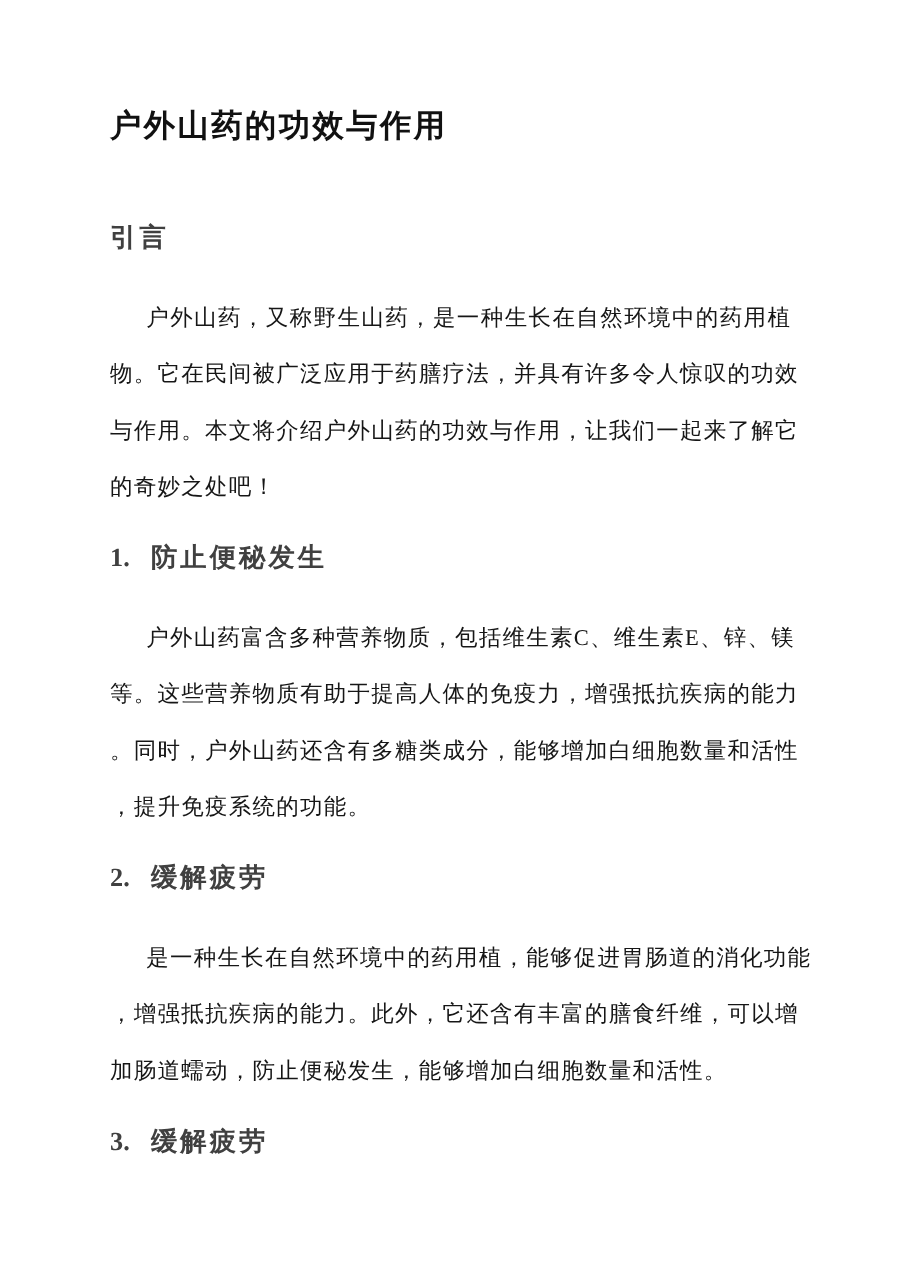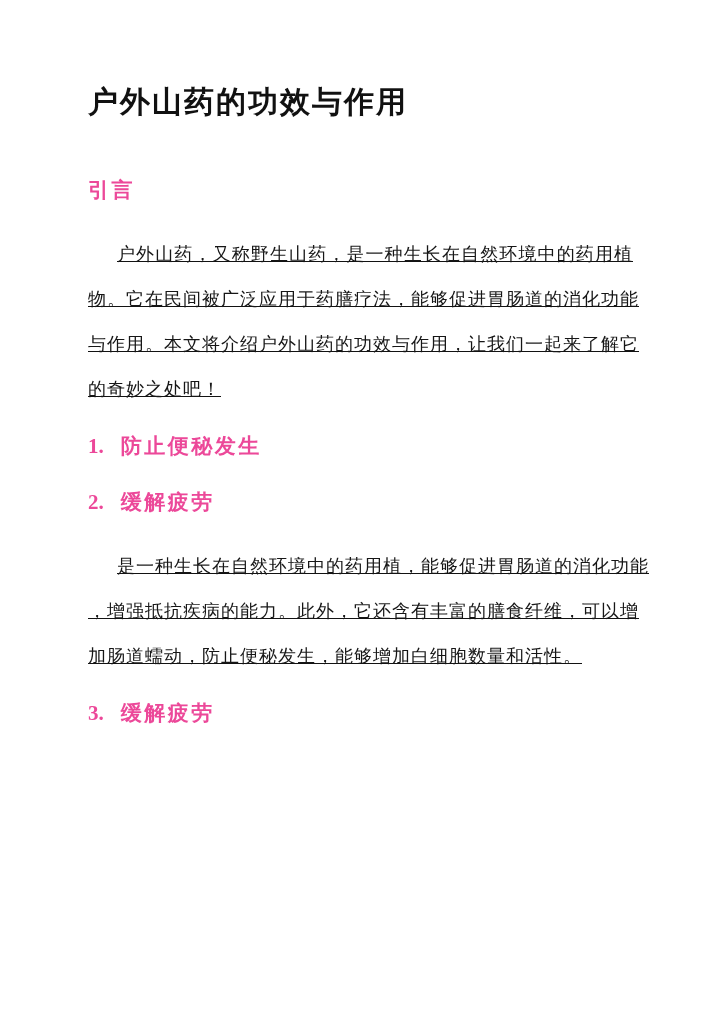--- a/index.html
+++ b/index.html
@@ -11,41 +11,40 @@
     overflow: hidden;
   }
   .page {
     width: 720px;
     height: 1017px;
     padding: 0 87px 0 88px;
     background: #ffffff;
   }
   .doc-title {
     margin: 84px 0 56px 0;
-    font-size: 30px;
+    font-size: 25px;
     font-weight: bold;
     letter-spacing: 2px;
     line-height: 36px;
     color: #111;
   }
   h2.section-heading {
     font-size: 21px;
     font-weight: bold;
     letter-spacing: 2.5px;
     line-height: 28px;
     margin: 0 0 28px 0;
-    color: #ec4899;
+    color: #404040;
   }
   h2.section-heading .num {
     letter-spacing: 0;
     margin-right: 17px;
   }
   .paragraph {
     margin: 0 0 20px 0;
-    text-decoration: underline;
   }
   .line {
     font-size: 18px;
     line-height: 45px;
     height: 45px;
     letter-spacing: 1px;
     white-space: nowrap;
     color: #161616;
   }
   .line.full {
@@ -65,28 +64,34 @@
 <body>
 
 <div class="page">
 
   <h1 class="doc-title">户外山药的功效与作用</h1>
 
   <section>
     <h2 class="section-heading"><span>引言</span></h2>
     <div class="paragraph">
       <div class="line full first">户外山药，又称野生山药，是一种生长在自然环境中的药用植</div>
-      <div class="line full">物。它在民间被广泛应用于药膳疗法，能够促进胃肠道的消化功能</div>
+      <div class="line full">物。它在民间被广泛应用于药膳疗法，并具有许多令人惊叹的功效</div>
       <div class="line full">与作用。本文将介绍户外山药的功效与作用，让我们一起来了解它</div>
       <div class="line last">的奇妙之处吧！</div>
     </div>
   </section>
 
   <section>
     <h2 class="section-heading"><span class="num">1.</span><span>防止便秘发生</span></h2>
+    <div class="paragraph">
+      <div class="line full first">户外山药富含多种营养物质，包括维生素C、维生素E、锌、镁</div>
+      <div class="line full">等。这些营养物质有助于提高人体的免疫力，增强抵抗疾病的能力</div>
+      <div class="line full">。同时，户外山药还含有多糖类成分，能够增加白细胞数量和活性</div>
+      <div class="line last">，提升免疫系统的功能。</div>
+    </div>
   </section>
 
   <section>
     <h2 class="section-heading"><span class="num">2.</span><span>缓解疲劳</span></h2>
     <div class="paragraph">
       <div class="line full first">是一种生长在自然环境中的药用植，能够促进胃肠道的消化功能</div>
       <div class="line full">，增强抵抗疾病的能力。此外，它还含有丰富的膳食纤维，可以增</div>
       <div class="line last">加肠道蠕动，防止便秘发生，能够增加白细胞数量和活性。</div>
     </div>
   </section>

